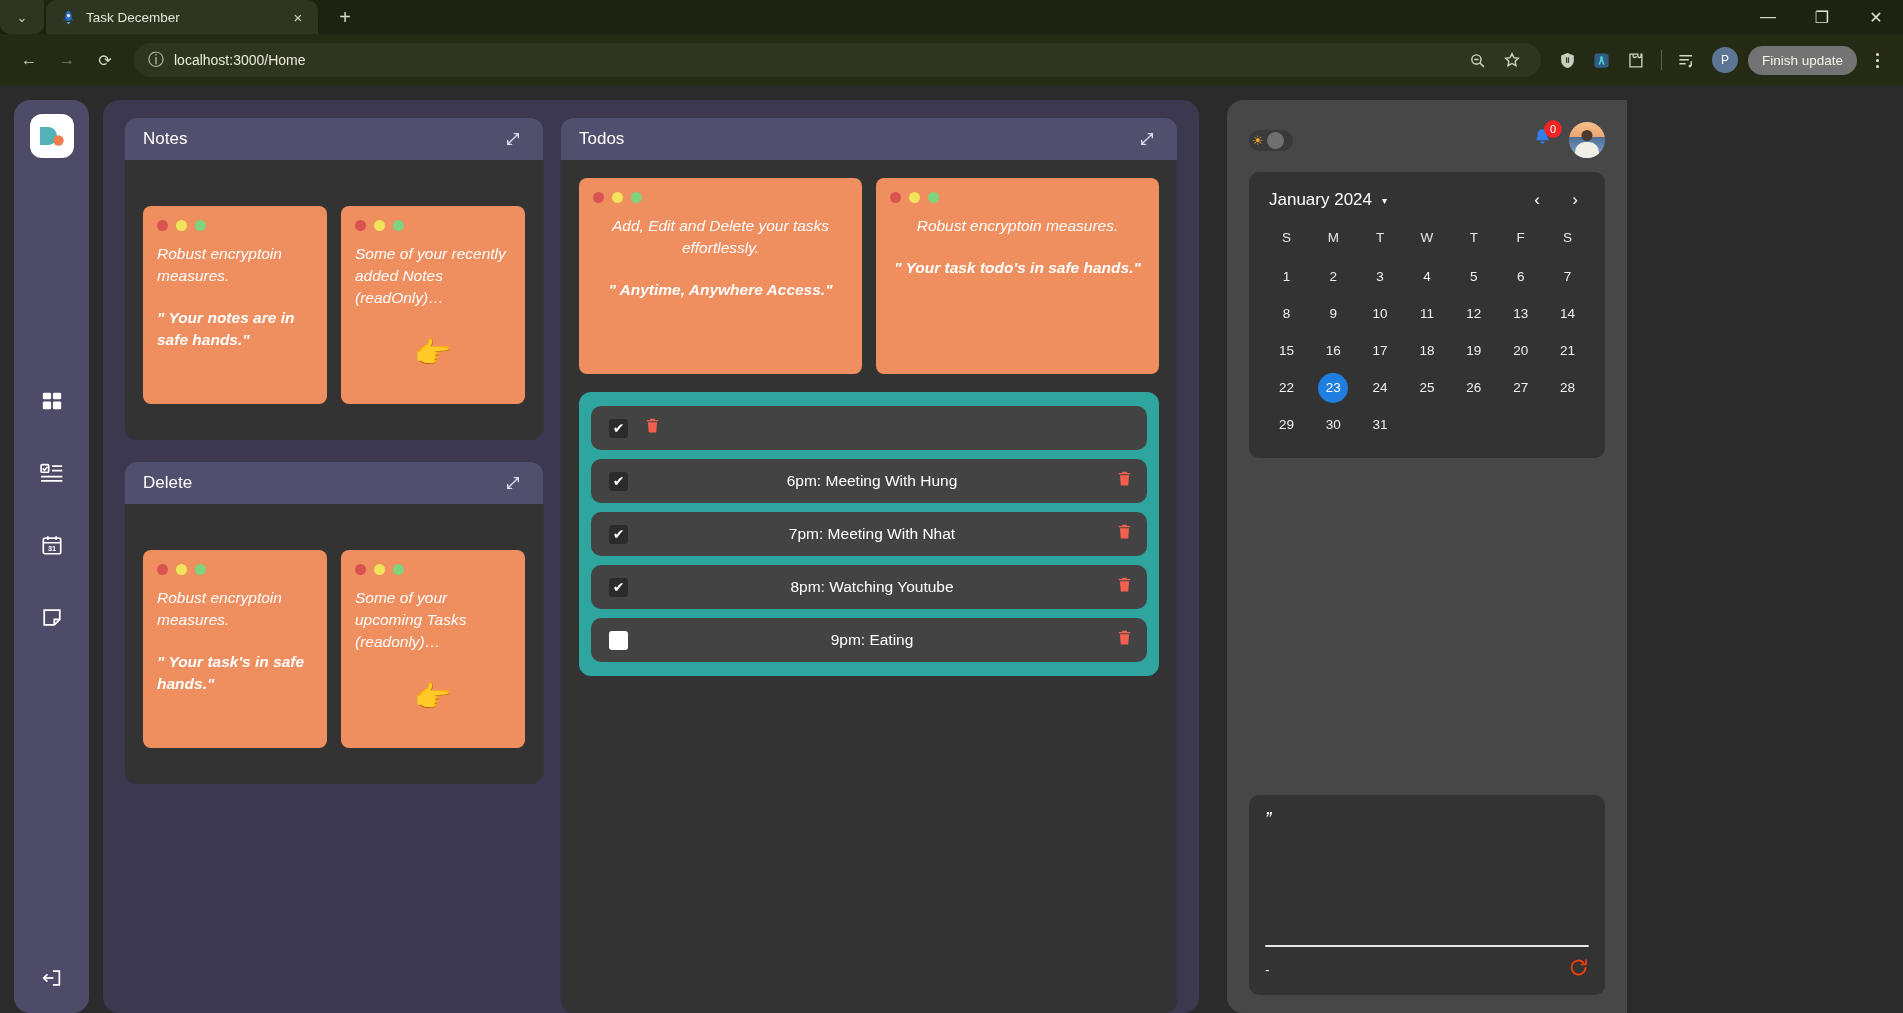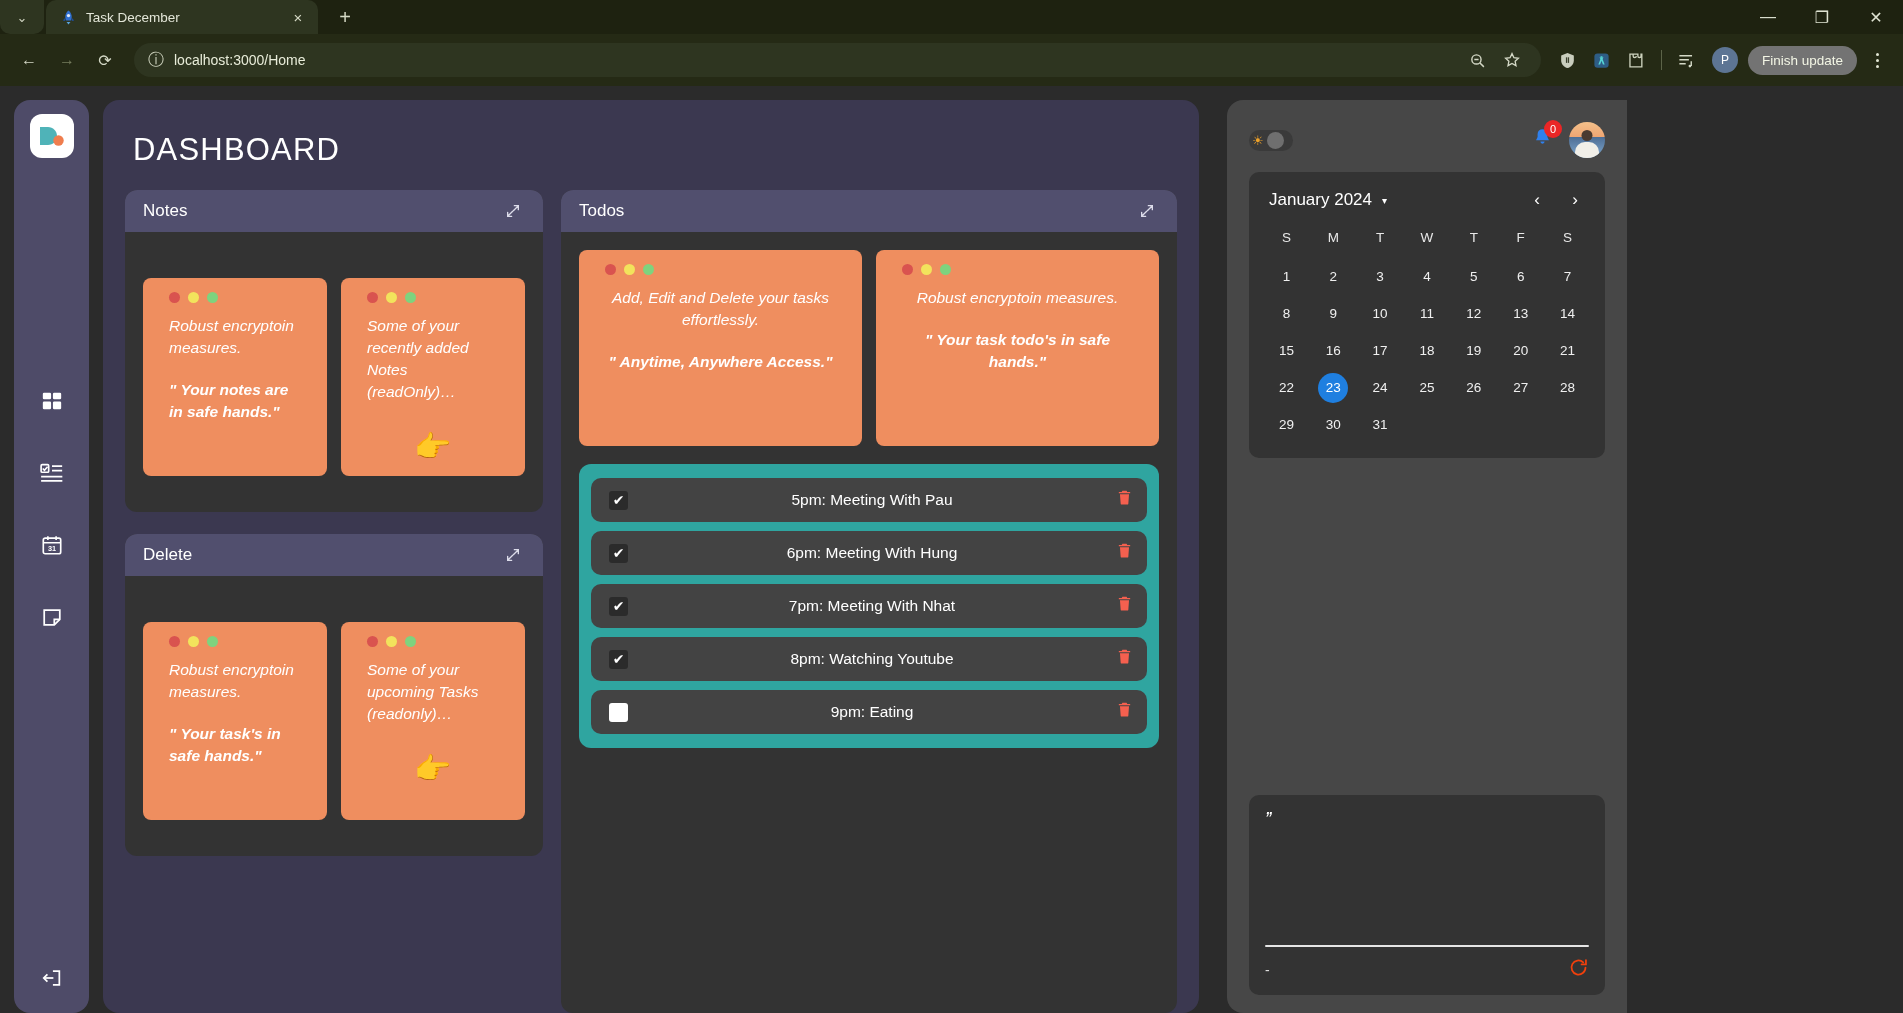--- a/index.html
+++ b/index.html
@@ -153,21 +153,21 @@
   .panel-title { color: #ffffff; font-size: 17px; }
   .panel-expand {
     width: 24px; height: 24px; display:flex;
     align-items:center; justify-content:center;
     color: #dcdcea; cursor: pointer;
   }
   .panel-body { padding: 18px; display: flex; gap: 14px; flex: 1; }
 
   .note-card {
     flex: 1; background: #ef8e5f; border-radius: 8px;
-    padding: 14px 26px 18px; min-width: 0;
+    padding: 14px 14px 18px; min-width: 0;
     display: flex; flex-direction: column;
     cursor: pointer;
   }
   .dots { display: flex; gap: 8px; margin-bottom: 12px; }
   .dot { width: 11px; height: 11px; border-radius: 50%; }
   .dot.r { background: #d9534f; }
   .dot.y { background: #f2e35c; }
   .dot.g { background: #7ed37e; }
   .note-text {
     color: #ffffff; font-size: 15.5px; font-style: italic;
@@ -431,21 +431,20 @@
         <svg width="22" height="22" viewBox="0 0 24 24" fill="none" stroke="currentColor" stroke-width="1.9">
           <path d="M13 4.5h7v15h-7"></path>
             <path d="M13.5 12H3.5"></path>
             <path d="M7 8l-4 4 4 4"></path>
         </svg>
       </div>
     </div>
   </div>
 
   <div class="content">
-    <div class="dash-title">DASHBOARD</div>
     <div class="cols">
       <div class="col-left">
 
         <div class="panel" id="panel-notes">
           <div class="panel-head">
             <span class="panel-title">Notes</span>
             <span class="panel-expand">
               <svg width="16" height="16" viewBox="0 0 24 24" fill="none" stroke="currentColor" stroke-width="2" stroke-linecap="round">
                 <path d="M14 4h6v6M20 4l-7.5 7.5M10 20H4v-6M4 20l7.5-7.5"></path>
               </svg>
@@ -533,21 +532,20 @@
                     <i class="dot y"></i>
                     <i class="dot g"></i>
                   </div>
                 <div class="note-text">Robust encryptoin measures.</div>
                 <div class="note-quote">" Your task todo's in safe hands."</div>
               </div>
             </div>
             <div class="todo-list" id="todo-list">
                 <div class="todo-row">
                   <span class="todo-check on">✔</span>
-                  <span class="todo-label">5pm: Meeting With Pau</span>
                   <span class="todo-trash"><svg width="17" height="17" viewBox="0 0 24 24" fill="currentColor">
                       <path d="M9 2.5h6l.9 1.6H20v2H4v-2h4.1zM5.6 7.5h12.8l-1 13.3a1.4 1.4 0 0 1-1.4 1.2H8a1.4 1.4 0 0 1-1.4-1.2z"></path>
                     </svg></span>
                 </div>
                 <div class="todo-row">
                   <span class="todo-check on">✔</span>
                   <span class="todo-label">6pm: Meeting With Hung</span>
                   <span class="todo-trash"><svg width="17" height="17" viewBox="0 0 24 24" fill="currentColor">
                       <path d="M9 2.5h6l.9 1.6H20v2H4v-2h4.1zM5.6 7.5h12.8l-1 13.3a1.4 1.4 0 0 1-1.4 1.2H8a1.4 1.4 0 0 1-1.4-1.2z"></path>
                     </svg></span>

